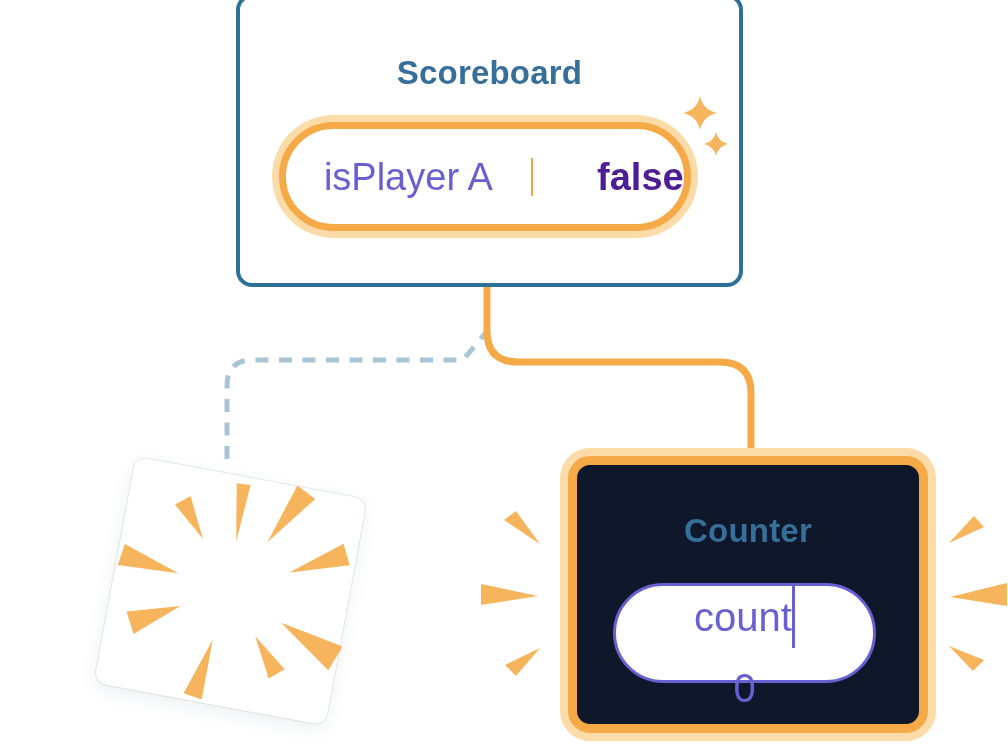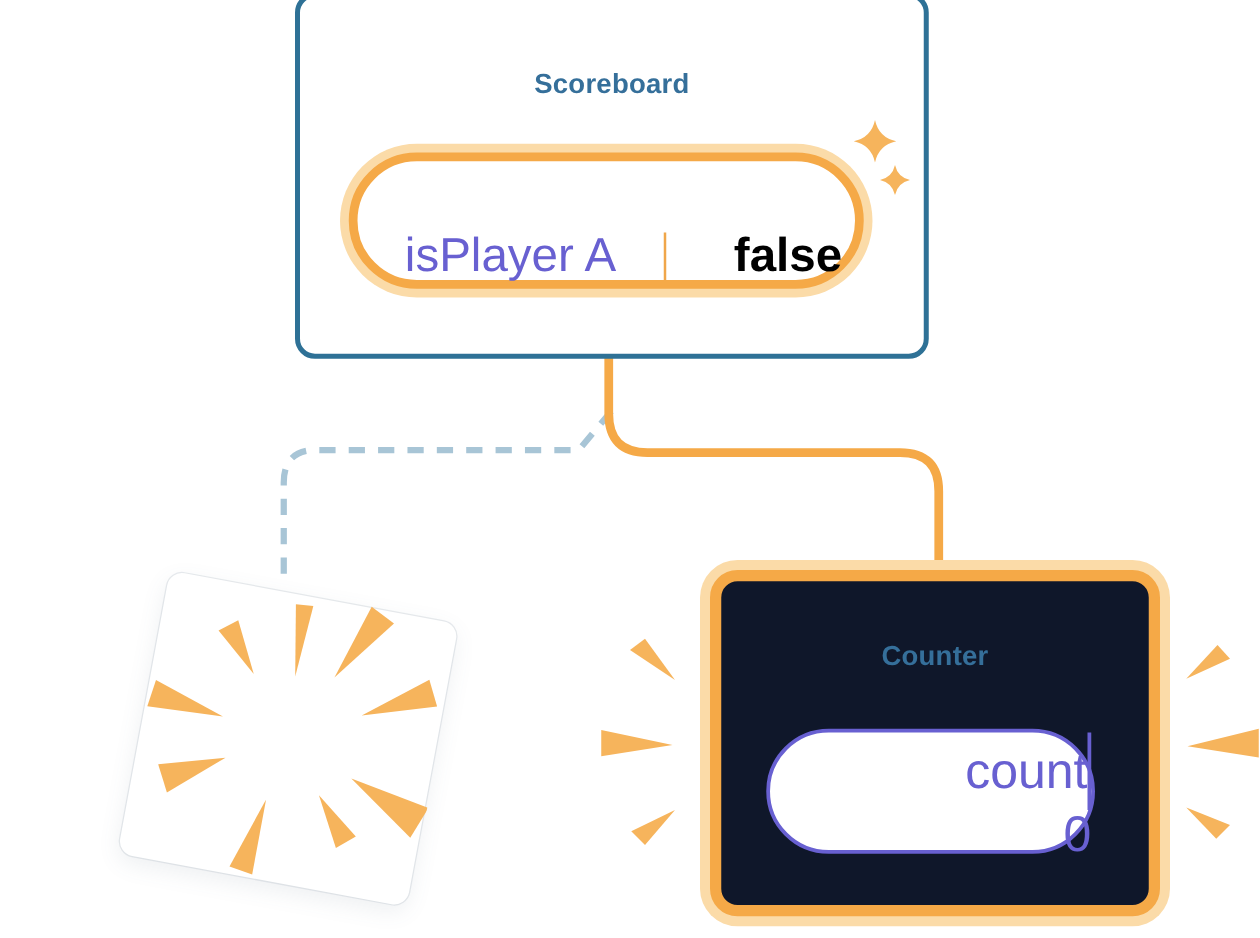--- a/index.html
+++ b/index.html
@@ -12,36 +12,37 @@
   svg{display:block;}
   .layer{position:absolute;left:0;top:0;width:1008px;height:750px;pointer-events:none;}
 
   
   .scoreboard-card{
     position:absolute;left:236px;top:-6px;width:507px;height:293px;
     background:#ffffff;border:4px solid #2e7196;border-radius:16px;
   }
   .card-title{
     position:absolute;left:0;right:0;text-align:center;
-    color:#356f9a;font-weight:600;font-size:22px;letter-spacing:0.2px;
+    color:#356f9a;font-weight:600;font-size:33px;letter-spacing:0.2px;
   }
   .scoreboard-card .card-title{top:56px;}
 
   .state-pill{
-    position:absolute;display:flex;align-items:flex-end;
+    position:absolute;display:flex;align-items:center;
     background:#ffffff;border:7px solid #f5a947;border-radius:999px;
     box-shadow:0 0 0 7px #fbdba8;
+    gap:20px;
   }
   .scoreboard-card .state-pill{left:39px;top:124px;width:412px;height:109px;}
   .pill-cell{
     display:flex;align-items:center;justify-content:center;
     color:#6860d1;font-size:38px;line-height:1;white-space:nowrap;
   }
   .scoreboard-card .pill-key{flex:0 0 62%;border-right:2px solid #f0a64a;}
-  .scoreboard-card .pill-value{flex:1 1 auto;font-weight:700;color:#000000;padding-left:44px;}
+  .scoreboard-card .pill-value{flex:1 1 auto;font-weight:700;color:#4c1d95;padding-left:44px;}
 
   
   .counter-card{
     position:absolute;left:568px;top:456px;width:360px;height:277px;
     background:#0f172a;border:9px solid #f5a947;border-radius:22px;
     box-shadow:0 0 0 8px #fbdba8;
   }
   .counter-card .card-title{top:47px;}
   .counter-card .state-pill{
     left:36px;top:118px;width:263px;height:100px;

